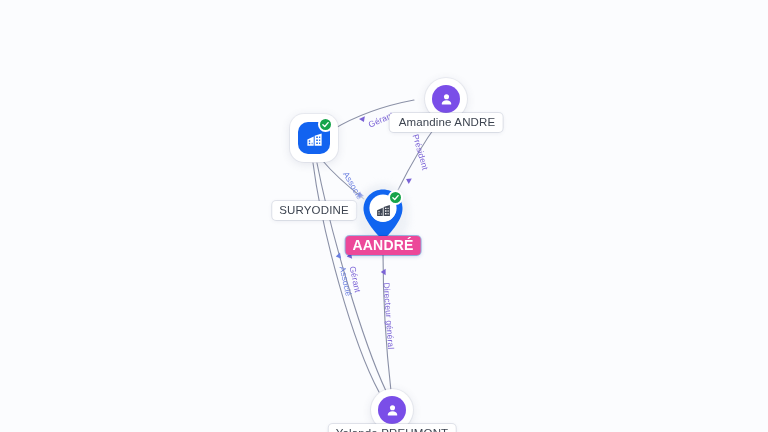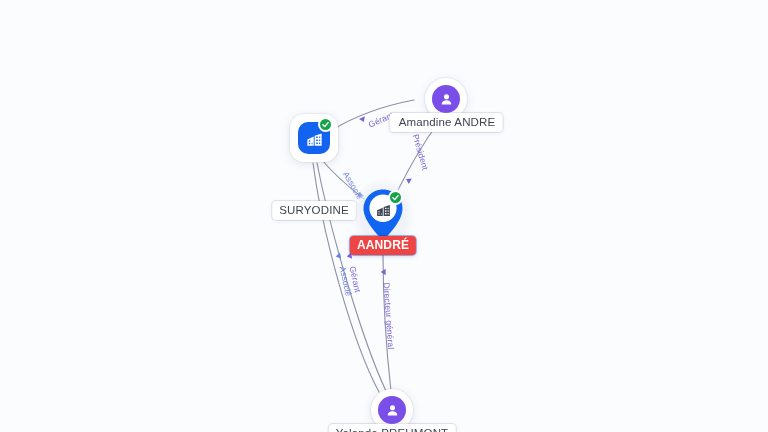--- a/index.html
+++ b/index.html
@@ -139,24 +139,24 @@
     line-height: 15px;
     padding: 2px 7px;
     border-radius: 4px;
     background: #ffffff;
     color: #3d4450;
     box-shadow: 0 0 0 1px rgba(140,150,175,0.22),
                 0 1px 4px rgba(60,70,110,0.10);
     letter-spacing: 0.15px;
   }
   .node-label.primary {
-    background: #ef4444;
+    background: #ec4899;
     color: #ffffff;
     font-weight: 700;
-    font-size: 12px;
+    font-size: 14px;
     box-shadow: 0 0 0 1px rgba(12,70,170,0.35),
                 0 1px 4px rgba(20,70,170,0.25);
   }
 
   
   .edge-label {
     position: absolute;
     white-space: nowrap;
     font-size: 8.5px;
     line-height: 9px;

